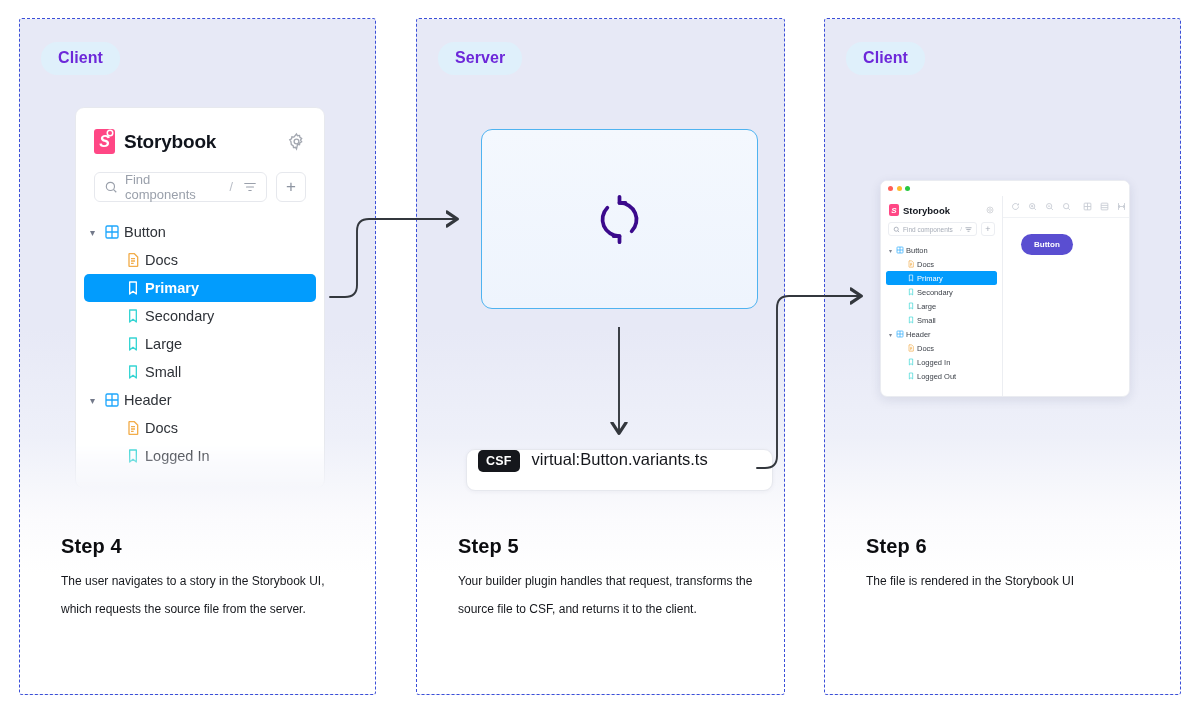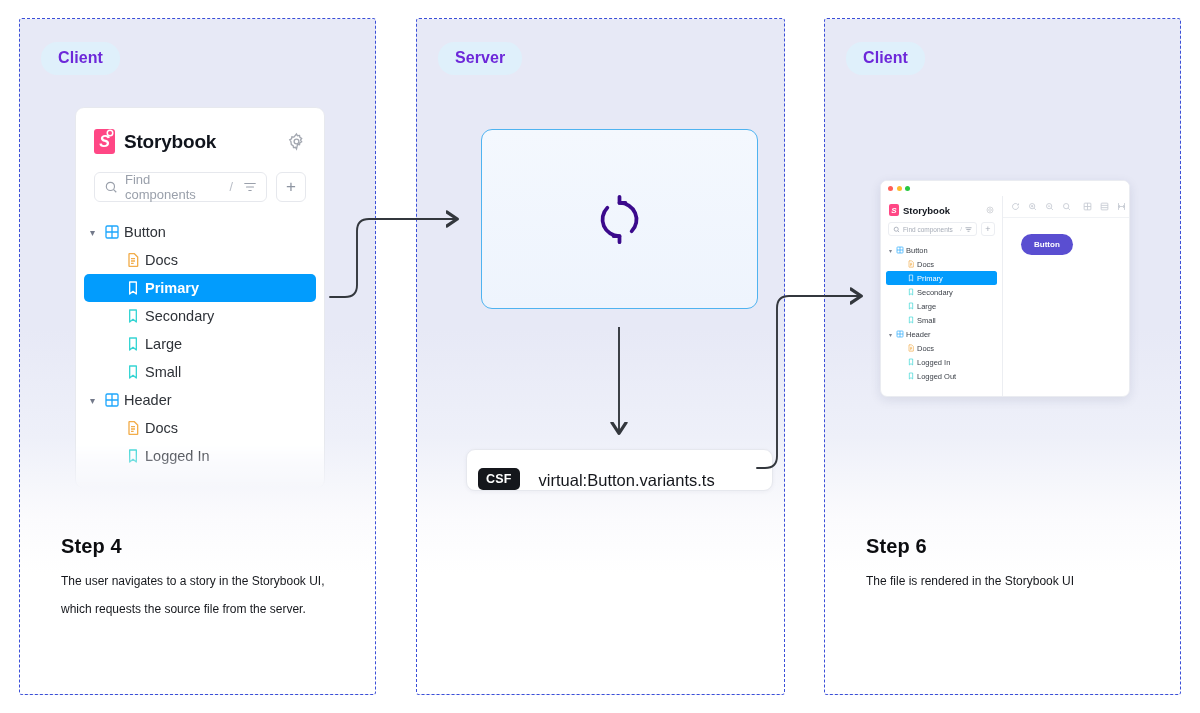--- a/index.html
+++ b/index.html
@@ -100,21 +100,21 @@
     border:1.4px solid #4fb3f0; border-radius: 11px;
     background: linear-gradient(to bottom,#f4f8fe,#eef4fd);
     display:flex; flex-direction:column; align-items:center; justify-content:center; gap: 16px;
   }
   #builder-label { font-size: 19px; font-weight: bold; color:#0b0d12; letter-spacing:-.2px;}
 
   #csf-pill {
     position:absolute; left: 49px; top: 430px;
     width: 307px; height: 42px;
     background:#fff; border:1px solid #e6e8ee; border-radius: 9px;
-    display:flex; align-items:flex-end; padding-left: 11px; gap: 19px;
+    display:flex; align-items:flex-start; padding-left: 11px; gap: 12px;
     box-shadow: 0 1px 4px rgba(30,40,80,.05);
   }
   #csf-badge {
     background:#15171c; color:#fff; font-size:12.5px; font-weight:bold;
     padding: 4px 8px; border-radius: 5px; letter-spacing:.2px;
   }
   #csf-text { font-size: 16.5px; color:#15171c; }
 
   
   #mini-window {
@@ -313,20 +313,24 @@
 
     <svg class="arrow-layer" width="407" height="677">
       <defs>
         <marker id="ah2" markerWidth="9" markerHeight="9" refX="5" refY="4.5" orient="auto">
           <path d="M0.6,0.8 L6.2,4.5 L0.6,8.2" fill="none" stroke="#33373d" stroke-width="1.7" stroke-linecap="round" stroke-linejoin="round"></path>
         </marker>
       </defs>
       <path d="M202,308 L202,412" fill="none" stroke="#33373d" stroke-width="1.9" marker-end="url(#ah2)"></path>
     </svg>
 
+    <div class="step-block">
+      <div class="step-title">Step 5</div>
+      <div class="step-body">Your builder plugin handles that request, transforms the source file to CSF, and returns it to the client.</div>
+    </div>
   </div>
 
   <div class="panel" id="panel-3">
     <div class="pill-badge">Client</div>
 
     <div id="mini-window">
       <div id="mini-titlebar">
         <span class="dot" style="background:#ff5f57"></span>
         <span class="dot" style="background:#febc2e"></span>
         <span class="dot" style="background:#28c840"></span>

